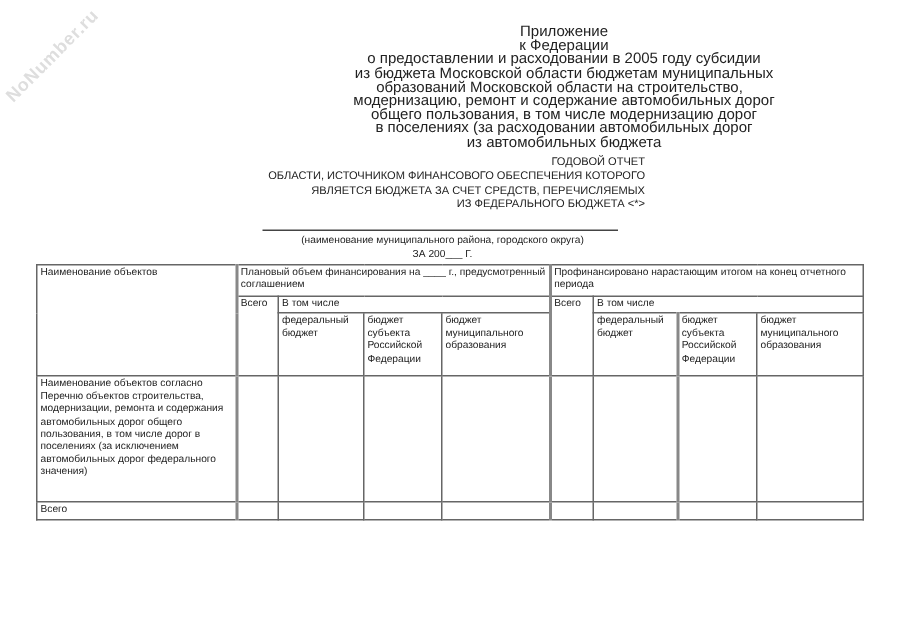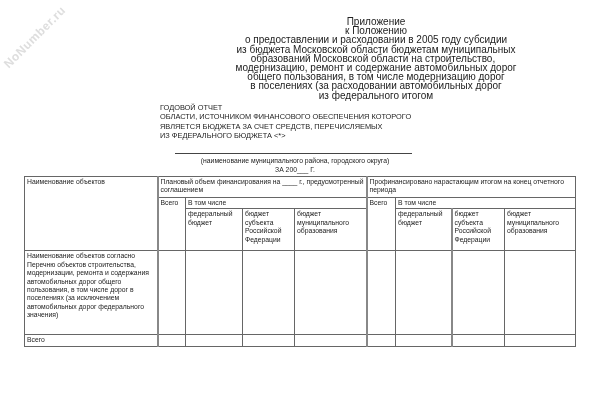--- a/index.html
+++ b/index.html
@@ -1,42 +1,42 @@
 <!DOCTYPE html>
 <html><head>
 <meta charset="utf-8">
 <style>
   html,body{margin:0;padding:0;background:#fff;}
   body{width:600px;height:420px;position:relative;overflow:hidden;font-family:"Liberation Sans",sans-serif;color:#222;}
   .watermark{position:absolute;left:-6px;top:30px;transform:rotate(-45deg);font-size:12px;font-weight:bold;color:#dedede;letter-spacing:0.5px;}
   .appendix{position:absolute;right:74px;top:17px;width:300px;text-align:center;font-size:10px;line-height:9.2px;}
   .appendix div{white-space:nowrap;}
-  .title{position:absolute;left:160px;width:270px;top:103px;text-align:left;font-size:7.4px;line-height:9.3px;}
+  .title{position:absolute;left:160px;width:270px;top:103px;text-align:right;font-size:7.4px;line-height:9.3px;}
   .title div{white-space:nowrap;}
   .underline{position:absolute;left:175px;width:237px;top:153px;border-top:1px solid #444;}
   .subnote{position:absolute;left:160px;width:270px;top:156px;text-align:center;font-size:6.8px;line-height:9px;}
   table{position:absolute;left:24px;top:176px;border-collapse:collapse;font-size:6.8px;line-height:8.4px;}
   td{border:1px solid #666;vertical-align:top;padding:1px 2px;}
   .thick-l{border-left:2px solid #888;}
 </style>
 </head>
 <body>
 
 <div class="watermark">NoNumber.ru</div>
 
 <div class="appendix">
   <div>Приложение</div>
-  <div>к Положению</div>
+  <div>к Федерации</div>
   <div>о предоставлении и расходовании в 2005 году субсидии</div>
   <div>из бюджета Московской области бюджетам муниципальных</div>
   <div style="padding-right:6px">образований Московской области на строительство,</div>
   <div>модернизацию, ремонт и содержание автомобильных дорог</div>
   <div>общего пользования, в том числе модернизацию дорог</div>
   <div>в поселениях (за расходовании автомобильных дорог</div>
-  <div>из федерального итогом</div>
+  <div>из автомобильных бюджета</div>
 </div>
 
 <div class="title">
   <div>ГОДОВОЙ ОТЧЕТ</div>
   <div>ОБЛАСТИ, ИСТОЧНИКОМ ФИНАНСОВОГО ОБЕСПЕЧЕНИЯ КОТОРОГО</div>
   <div>ЯВЛЯЕТСЯ БЮДЖЕТА ЗА СЧЕТ СРЕДСТВ, ПЕРЕЧИСЛЯЕМЫХ</div>
   <div>ИЗ ФЕДЕРАЛЬНОГО БЮДЖЕТА &lt;*&gt;</div>
 </div>
 <div class="underline"></div>
 <div class="subnote">

